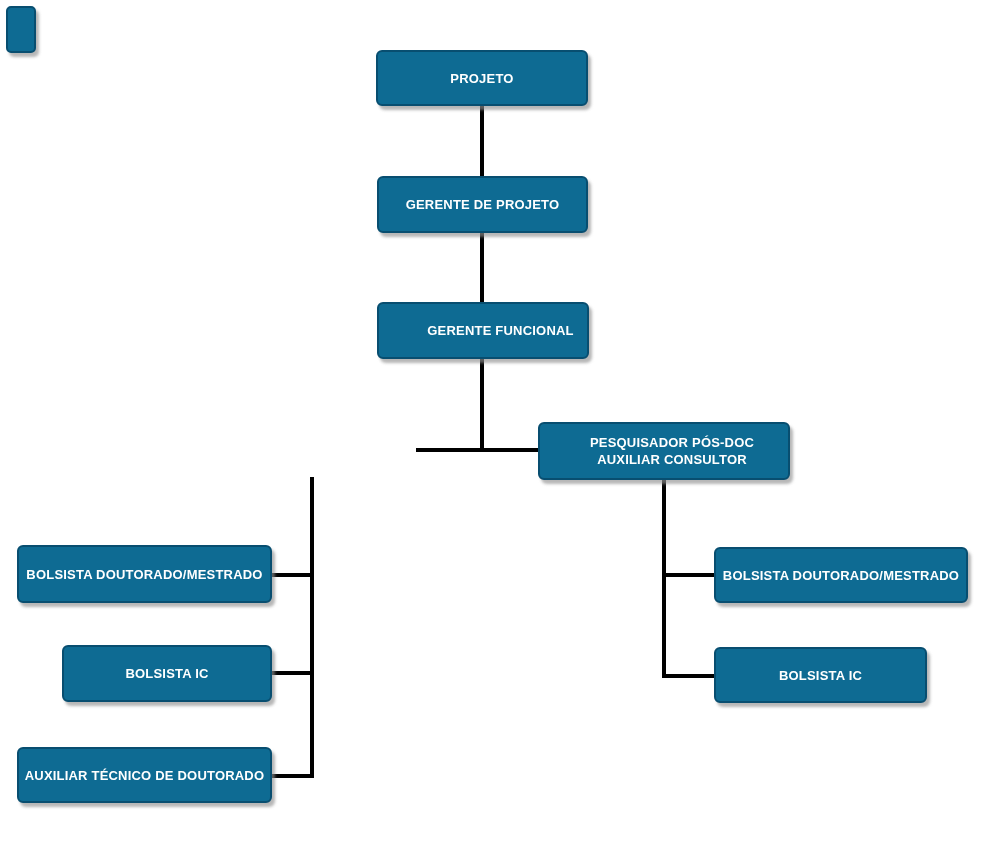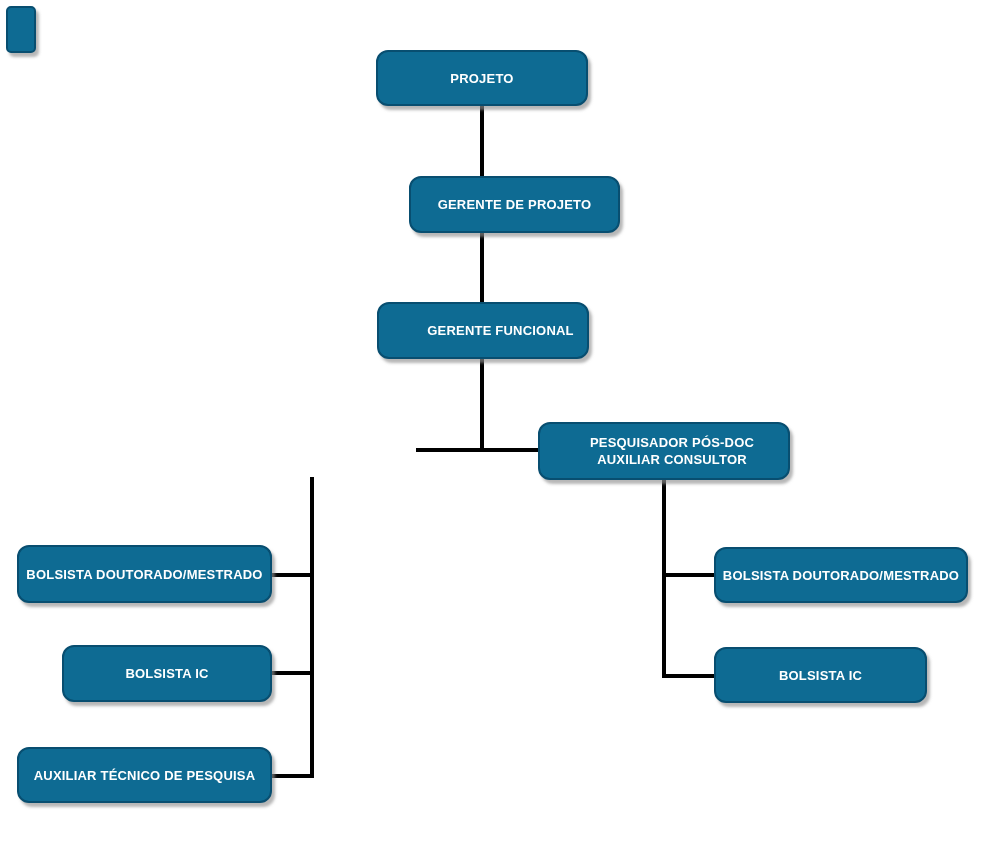--- a/index.html
+++ b/index.html
@@ -21,21 +21,21 @@
     position: absolute;
     background: #000000;
     z-index: 1;
   }
   .node {
     position: absolute;
     z-index: 2;
     box-sizing: border-box;
     background: var(--node-fill, #0e6b93);
     border: 2px solid var(--node-border, #084e70);
-    border-radius: 12px;
+    border-radius: 6px;
     box-shadow: 3px 4px 3px rgba(145,145,145,0.65);
     display: flex;
     flex-direction: column;
     align-items: center;
     justify-content: center;
     text-align: center;
   }
   .node-line {
     color: var(--node-text, #ffffff);
     font-weight: 700;
@@ -57,38 +57,38 @@
     <div class="edge" style="left: 270px; top: 573px; width: 44px; height: 4px; background: rgb(0, 0, 0);"></div>
     <div class="edge" style="left: 270px; top: 671px; width: 44px; height: 4px; background: rgb(0, 0, 0);"></div>
     <div class="edge" style="left: 270px; top: 774px; width: 44px; height: 4px; background: rgb(0, 0, 0);"></div>
     <div class="edge" style="left: 662px; top: 478px; width: 4px; height: 200px; background: rgb(0, 0, 0);"></div>
     <div class="edge" style="left: 662px; top: 573px; width: 54px; height: 4px; background: rgb(0, 0, 0);"></div>
     <div class="edge" style="left: 662px; top: 674px; width: 54px; height: 4px; background: rgb(0, 0, 0);"></div>
     <div class="node" style="left: 6px; top: 6px; width: 30px; height: 47px; border-radius: 5px;"></div>
     <div class="node" style="left: 376px; top: 50px; width: 212px; height: 56px;">
       <div class="node-line">PROJETO</div>
     </div>
-    <div class="node" style="left: 377px; top: 176px; width: 211px; height: 57px; margin-left: 32px;">
+    <div class="node" style="left: 377px; top: 176px; width: 211px; height: 57px;">
       <div class="node-line">GERENTE DE PROJETO</div>
     </div>
     <div class="node" style="left: 377px; top: 302px; width: 212px; height: 57px; padding-left: 35px;">
       <div class="node-line">GERENTE FUNCIONAL</div>
     </div>
     <div class="node" style="left: 538px; top: 422px; width: 252px; height: 58px; padding-left: 16px;">
       <div class="node-line">PESQUISADOR PÓS-DOC</div>
       <div class="node-line">AUXILIAR CONSULTOR</div>
     </div>
     <div class="node" style="left: 17px; top: 545px; width: 255px; height: 58px;">
       <div class="node-line">BOLSISTA DOUTORADO/MESTRADO</div>
     </div>
     <div class="node" style="left: 62px; top: 645px; width: 210px; height: 57px;">
       <div class="node-line">BOLSISTA IC</div>
     </div>
     <div class="node" style="left: 17px; top: 747px; width: 255px; height: 56px;">
-      <div class="node-line">AUXILIAR TÉCNICO DE PESQUISA</div>
+      <div class="node-line">AUXILIAR TÉCNICO DE DOUTORADO</div>
     </div>
     <div class="node" style="left: 714px; top: 547px; width: 254px; height: 56px;">
       <div class="node-line">BOLSISTA DOUTORADO/MESTRADO</div>
     </div>
     <div class="node" style="left: 714px; top: 647px; width: 213px; height: 56px;">
       <div class="node-line">BOLSISTA IC</div>
     </div>
   </div>
 
 </body></html>

